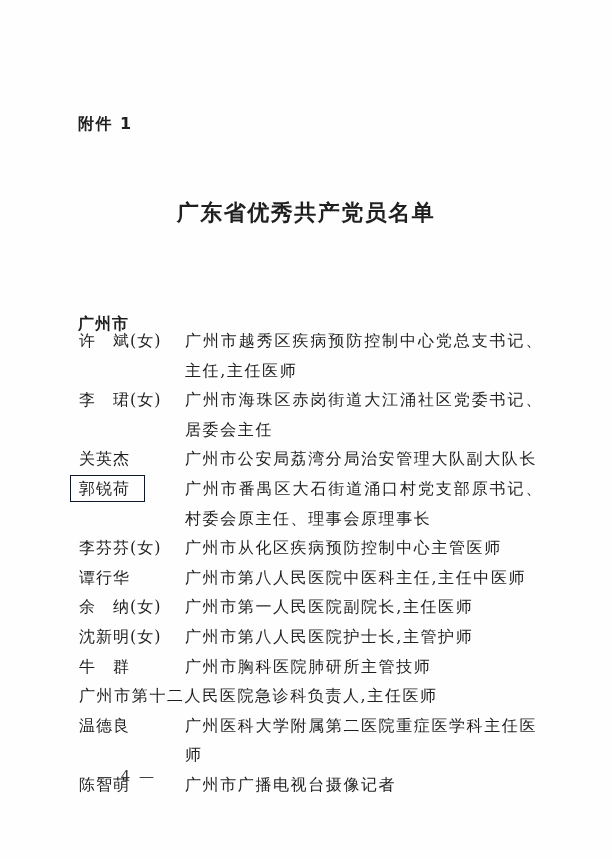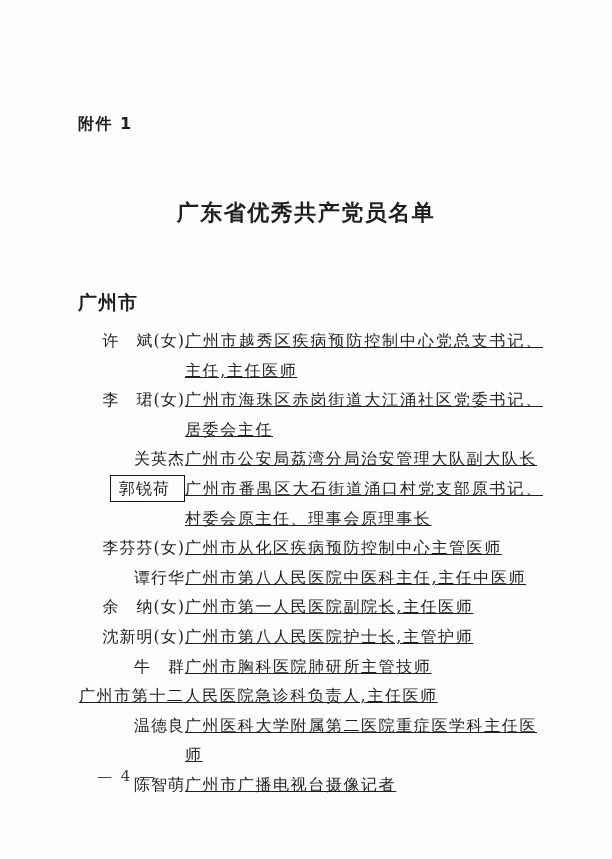--- a/index.html
+++ b/index.html
@@ -21,43 +21,43 @@
   .doc-title{
     position:absolute;left:0;right:0;top:198px;margin:0;
     text-align:center;
     font-size:22px;font-weight:700;letter-spacing:1.5px;
   }
   .doc-subtitle{
     position:absolute;left:0;right:0;top:245px;
     text-align:center;font-size:15px;letter-spacing:1px;
   }
   .section-heading{
-    position:absolute;left:78px;top:290px;
+    position:absolute;left:78px;top:314px;
     font-family:"DejaVu Sans","Liberation Sans",sans-serif;
-    font-weight:700;font-size:19px;letter-spacing:1px;
+    font-weight:700;font-size:16px;letter-spacing:1px;
   }
   .member-list{
     position:absolute;left:79px;top:326px;right:69px;
   }
   .member-row{
     display:flex;align-items:flex-start;
     font-size:16px;line-height:29.6px;
   }
   .name-cell{
     width:106px;flex:none;
-    letter-spacing:1px;white-space:nowrap;text-align:right;
+    letter-spacing:1px;white-space:nowrap;
   }
   .boxed-name{
     display:inline-block;
     border:1px solid #0f172a;
     padding:0 14px 0 8px;
     margin-left:-9px;
     line-height:25px;
   }
-  .desc-cell{flex:1;min-width:0;text-decoration:underline;}
+  .desc-cell{flex:1;min-width:0;}
   .desc-line{
     letter-spacing:1.6px;
   }
   .desc-line.fill{
     text-align:justify;
     text-align-last:justify;
     text-justify:inter-character;
   }
   .page-number{
     position:absolute;left:97px;top:767px;

